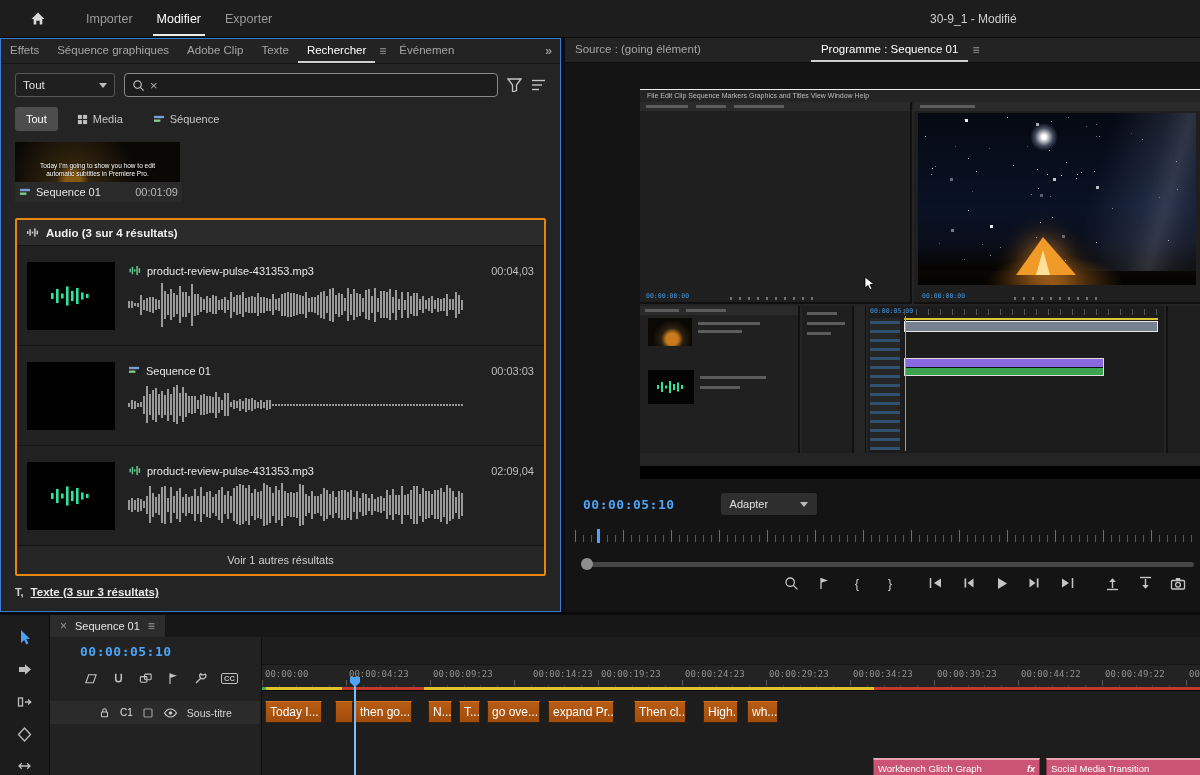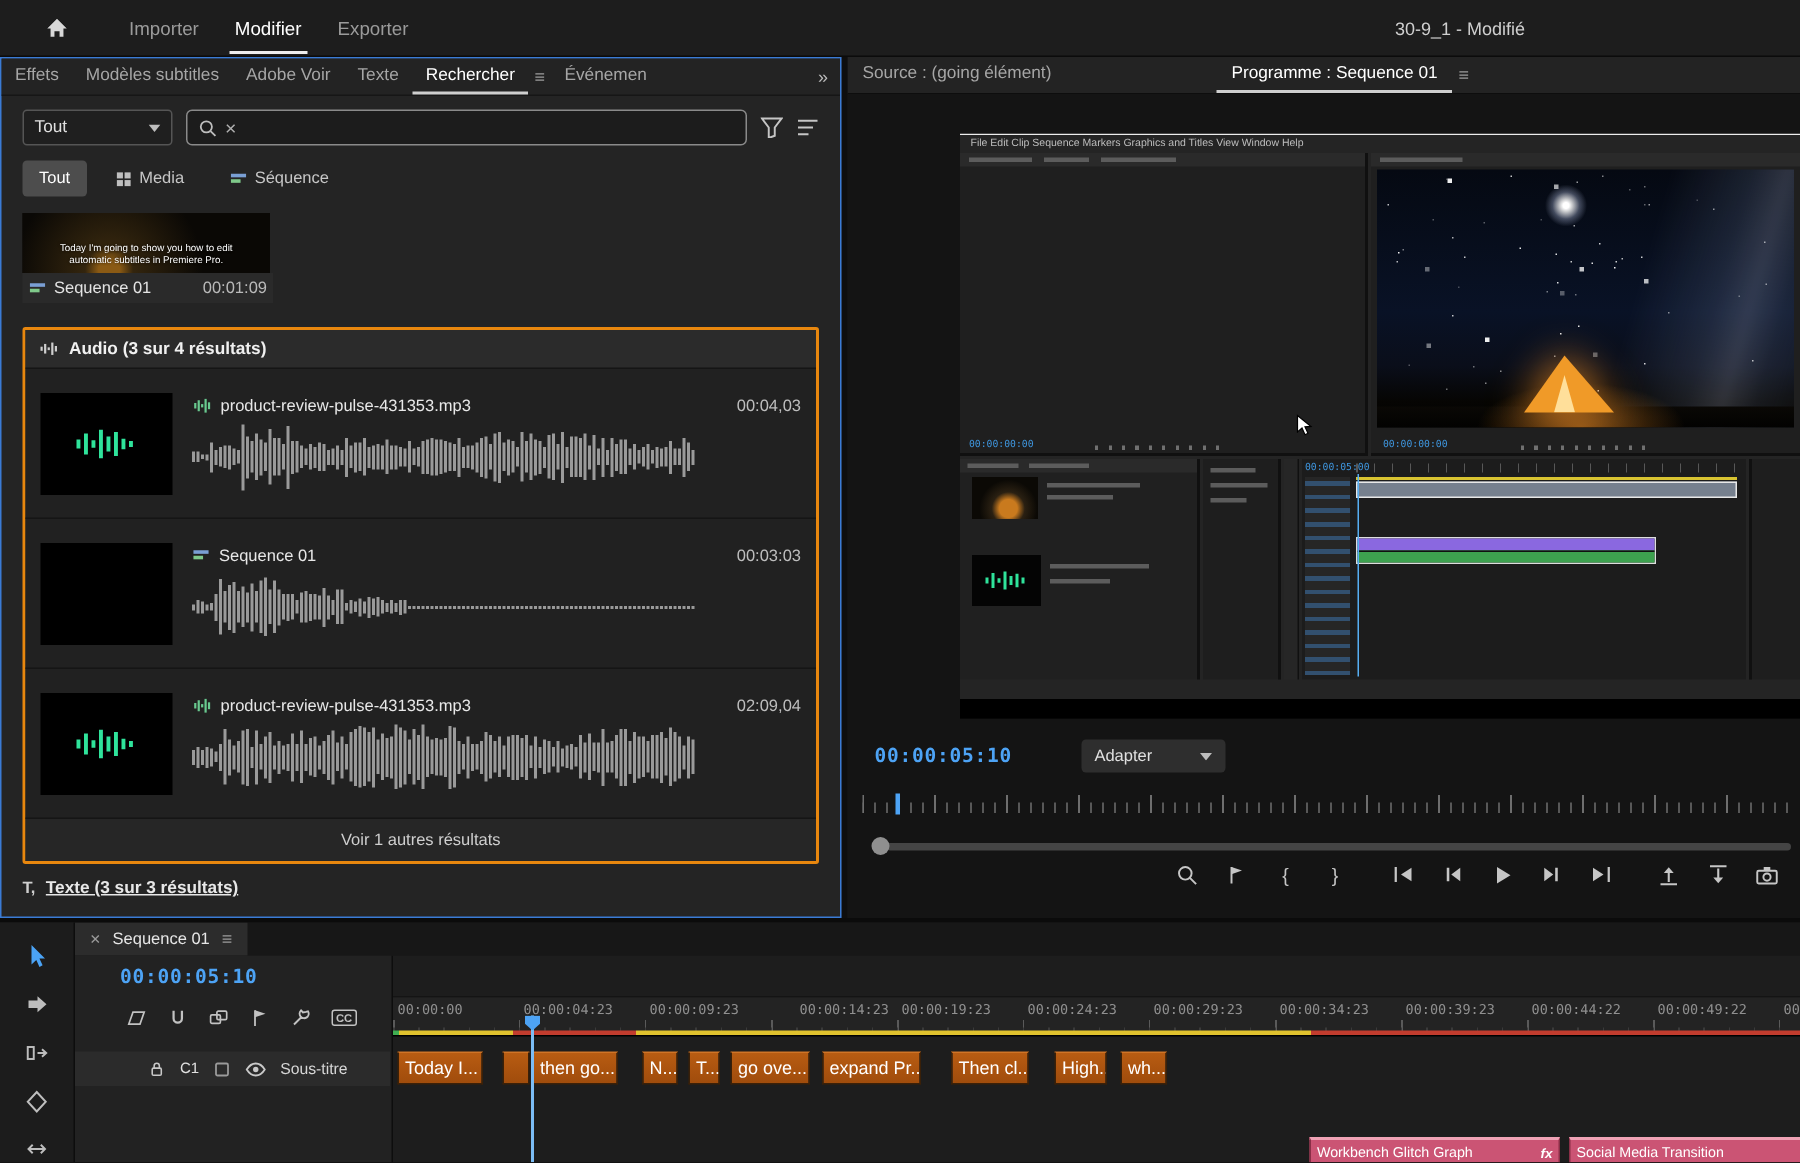--- a/index.html
+++ b/index.html
@@ -156,22 +156,22 @@
         <span class="top-tab">Exporter</span>
       </nav>
     <span class="proj-title">30-9_1  -  Modifié</span>
   </header>
 
   <div class="main">
 
     <section class="left-panel">
       <div class="lp-tabs" id="leftTabs">
           <span class="lp-tab">Effets</span>
-          <span class="lp-tab">Modèles subtitles</span>
-          <span class="lp-tab">Adobe Voir</span>
+          <span class="lp-tab">Séquence graphiques</span>
+          <span class="lp-tab">Adobe Clip</span>
           <span class="lp-tab">Texte</span>
           <span class="lp-tab active">Rechercher</span>
           <span class="panel-menu">≡</span>
           <span class="lp-tab">Événemen</span>
           <span class="lp-overflow">»</span>
         </div>
       <div class="lp-content">
         <div class="search-row">
           <div class="scope-select">
             <span>Tout</span>

